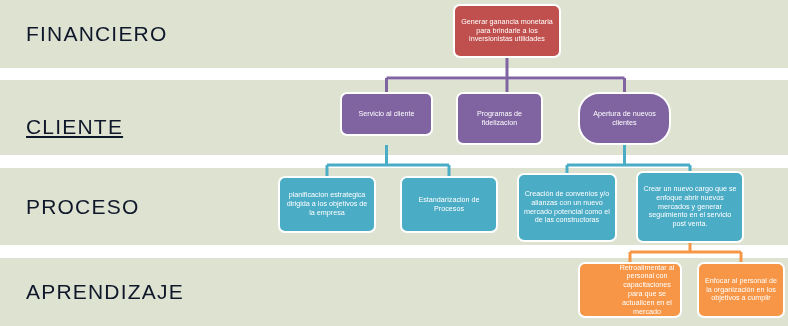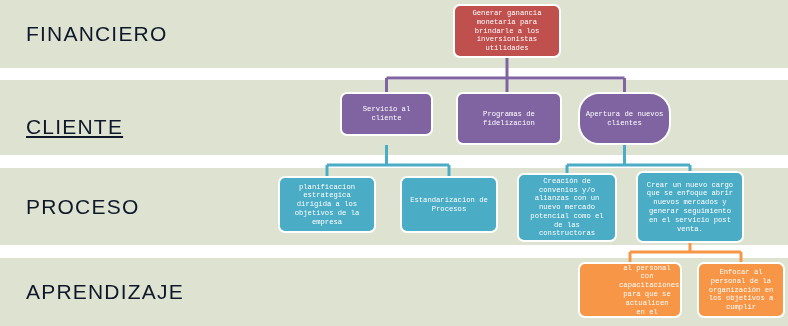--- a/index.html
+++ b/index.html
@@ -58,34 +58,33 @@
     border: 2px solid #ffffff;
     display: flex;
     align-items: center;
     justify-content: center;
     text-align: center;
     color: #ffffff;
     line-height: 1.22;
     padding: 3px 5px;
     overflow: hidden;
     z-index: 3;
-    font-family: Liberation Mono, monospace;
   }
   .node-text { display: block; width: 100%; }
 
   .lvl-financiero { background: #c0504d; }
   .lvl-cliente    { background: #8064a2; }
   .lvl-proceso    { background: #4bacc6; }
   .lvl-aprendizaje{ background: #f79646; }
 
   
   #node-financiero-1 { left: 453px; top: 4px;   width: 108px; height: 54px; font-size: 7.2px; }
 
   #node-cliente-1 { left: 340px; top: 92px;  width: 93px;  height: 44px; font-size: 7.2px; }
-  #node-cliente-2 { left: 456px; top: 92px;  width: 106px;  height: 53px; font-size: 7.2px; }
+  #node-cliente-2 { left: 456px; top: 92px;  width: 87px;  height: 53px; font-size: 7.2px; }
   #node-cliente-3 { left: 578px; top: 92px;  width: 93px;  height: 53px; font-size: 7.2px; border-radius: 21px; }
 
   #node-proceso-1 { left: 278px; top: 176px; width: 98px;  height: 57px; font-size: 7.2px; }
   #node-proceso-2 { left: 400px; top: 176px; width: 98px;  height: 57px; font-size: 7.2px; }
   #node-proceso-3 { left: 517px; top: 173px; width: 100px; height: 69px; font-size: 7.2px; }
   #node-proceso-4 { left: 636px; top: 171px; width: 108px; height: 72px; font-size: 7.2px; }
 
   #node-aprendizaje-1 { left: 578px; top: 262px; width: 104px; height: 56px; font-size: 7.2px; padding-left: 39px; }
   #node-aprendizaje-2 { left: 697px; top: 262px; width: 88px;  height: 56px; font-size: 7.2px; }
 </style>

